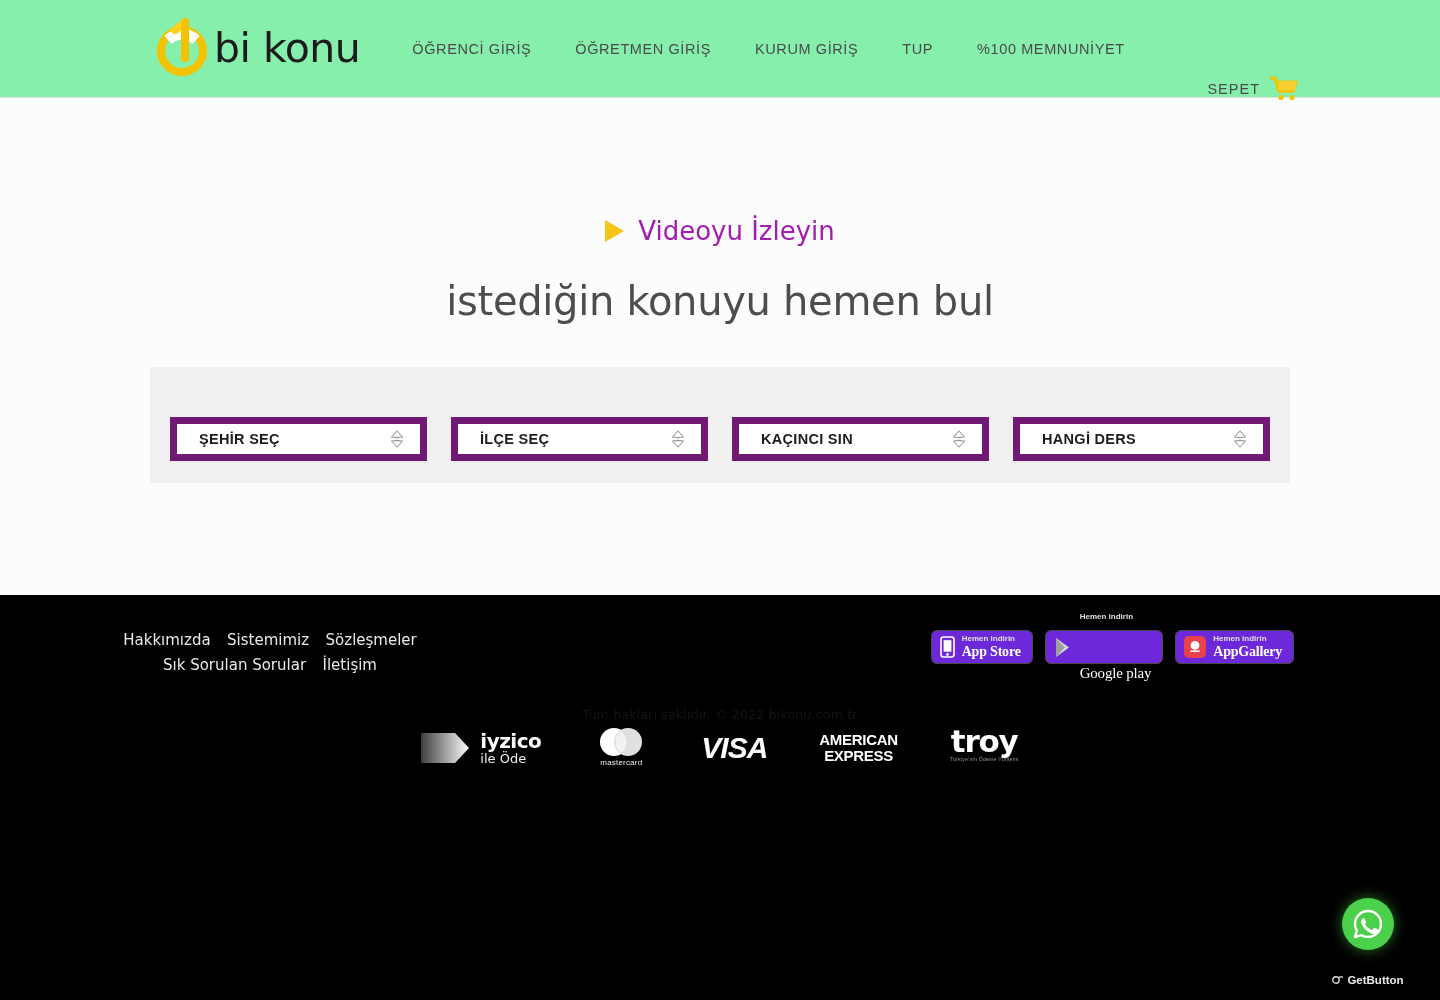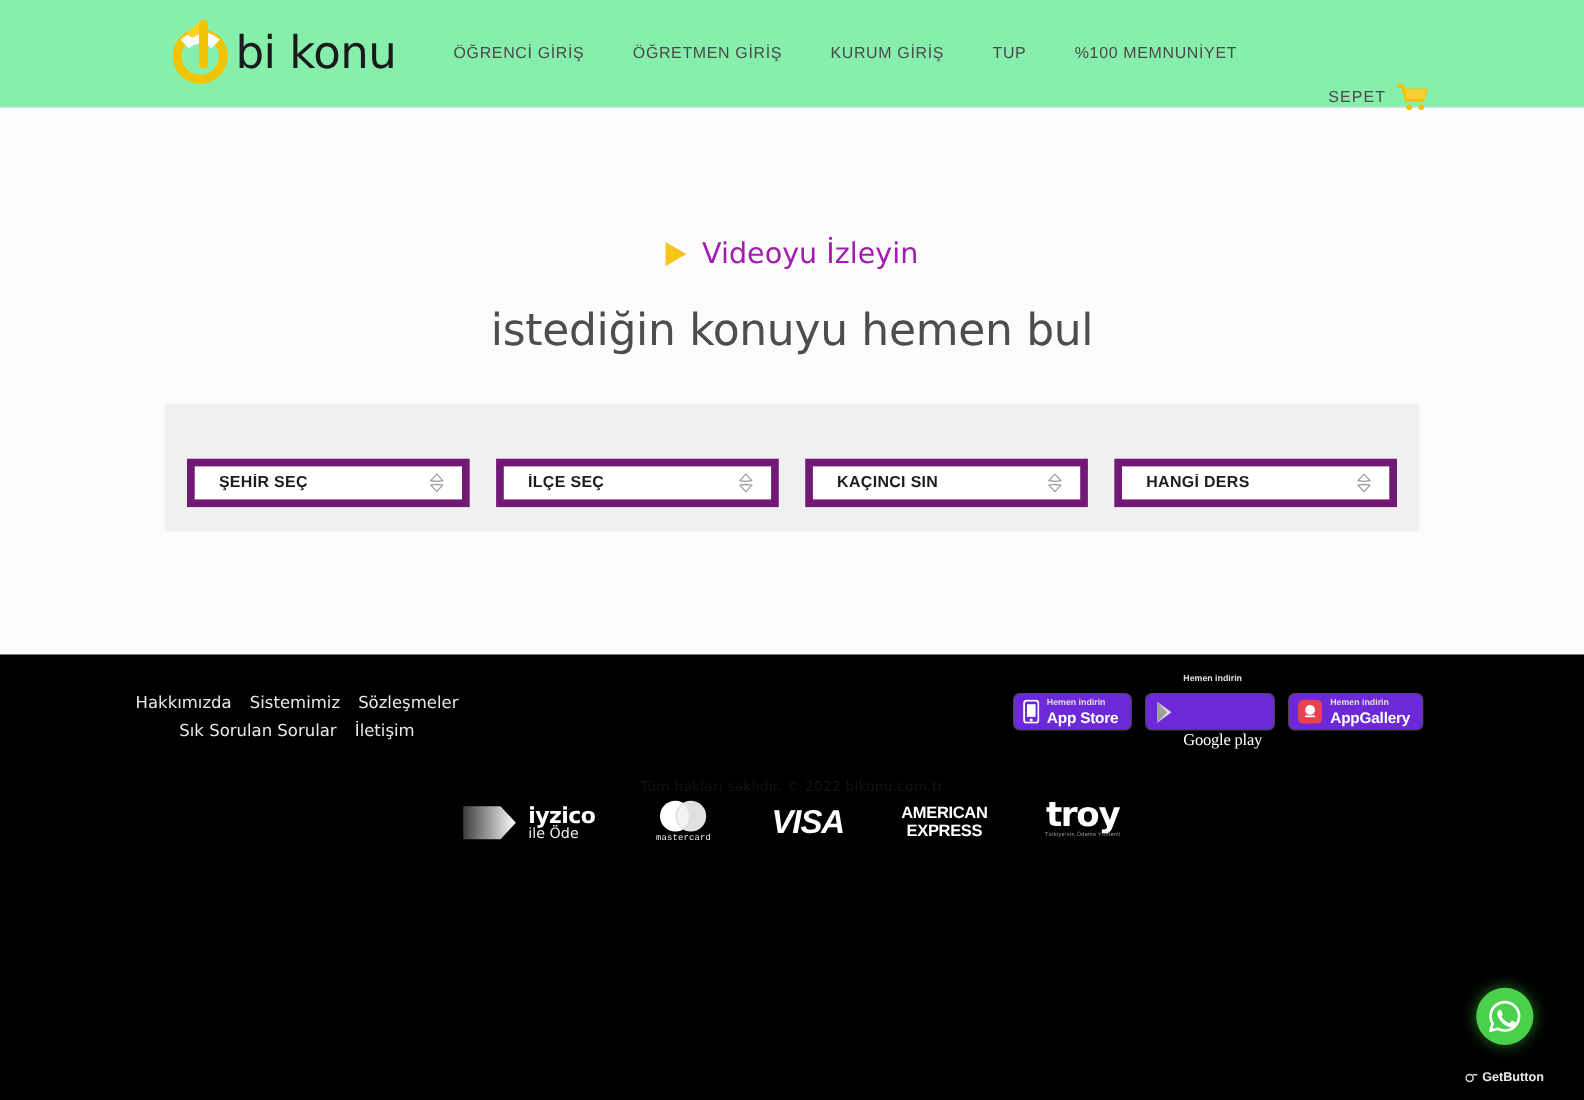--- a/index.html
+++ b/index.html
@@ -228,21 +228,21 @@
     font-size: 8px;
     color: #e0e0e0;
     font-weight: 700;
     font-family: "Liberation Sans", sans-serif;
     margin-bottom: 2px;
   }
   .badge-big {
     font-size: 14px;
     color: #ffffff;
     font-weight: 700;
-    font-family: Liberation Sans, sans-serif;
+    font-family: Liberation Serif, serif;
     letter-spacing: -0.2px;
   }
   .badge-big.serif {
     font-family: "Liberation Serif", serif;
     font-weight: 400;
     font-size: 15px;
     margin-top: 43px;
   }
 
   .copyright {
@@ -277,21 +277,21 @@
     font-family: "DejaVu Sans", sans-serif; letter-spacing: -0.5px;
   }
   .iyzico-sub {
     font-size: 13px; color: #efefef;
     font-family: "DejaVu Sans", sans-serif;
   }
 
   .mc-text {
     font-size: 8px; color: #f0f0f0; 
     letter-spacing: 0.2px; margin-top: 1px;
-    font-family: Liberation Mono, monospace;
+    font-family: Liberation Sans, sans-serif;
   }
 
   .visa-word {
     font-size: 30px; font-style: italic; font-weight: 700; color: #ffffff;
     letter-spacing: -1px; font-family: "Liberation Sans", sans-serif;
   }
 
   .amex {
     font-size: 15px; font-weight: 700; color: #ffffff;
     line-height: 1.04; text-align: center; letter-spacing: -0.3px;

